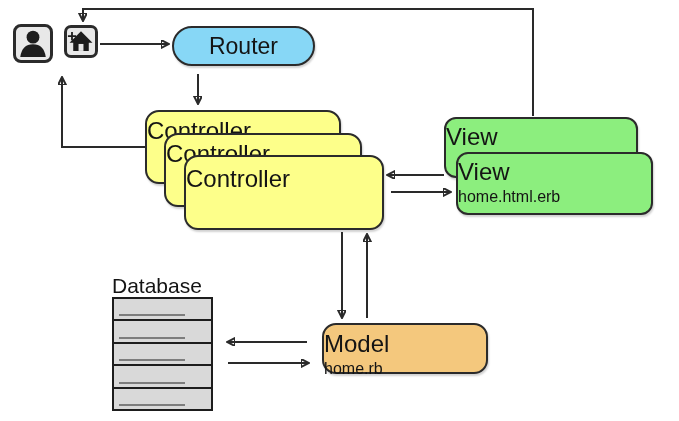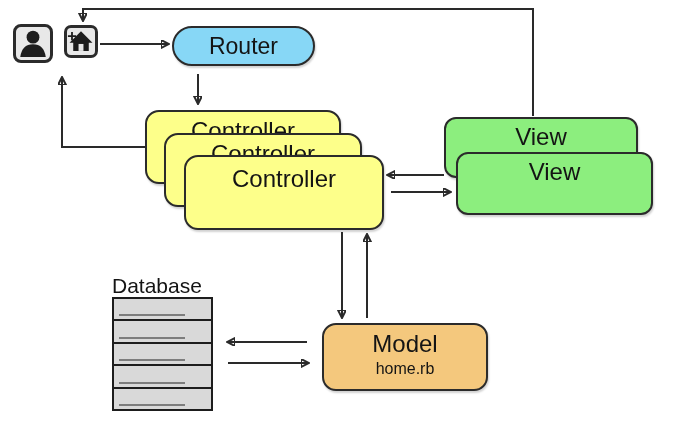--- a/index.html
+++ b/index.html
@@ -17,21 +17,21 @@
     font-family: "Liberation Sans", "DejaVu Sans", sans-serif;
     background: #ffffff;
     color: #141414;
   }
   .canvas { position: relative; width: 679px; height: 421px; background: #fff; }
 
   
   .box {
     position: absolute;
     border: 2px solid #2b2b2b;
-    text-align: center;
+    text-align: left;
     box-shadow: 1px 2px 2px rgba(0,0,0,0.18);
   }
   .box-title { font-size: 24px; line-height: 30px; white-space: nowrap; }
   .box-sub   { font-size: 16px; line-height: 20px; white-space: nowrap; }
 
   
   .router {
     left: 172px; top: 26px; width: 143px; height: 40px;
     background: var(--router_fill);
     border-radius: 20px;
@@ -44,21 +44,21 @@
   .controller.back   { left: 145px; top: 110px; width: 196px; height: 74px; z-index: 1; padding-top: 4px; }
   .controller.middle { left: 164px; top: 133px; width: 198px; height: 74px; z-index: 2; padding-top: 4px; }
   .controller.front  { left: 184px; top: 155px; width: 200px; height: 75px; z-index: 3; padding-top: 7px; }
 
   
   .view { background: var(--view_fill); border-radius: 12px; overflow: hidden; }
   .view.back  { left: 444px; top: 117px; width: 194px; height: 61px; z-index: 1; padding-top: 3px; }
   .view.front { left: 456px; top: 152px; width: 197px; height: 63px; z-index: 2; padding-top: 3px; }
 
   
-  .model { left: 322px; top: 323px; width: 166px; height: 68px; background: var(--model_fill); border-radius: 14px; padding-top: 4px; }
+  .model { left: 322px; top: 323px; width: 166px; height: 51px; background: var(--model_fill); border-radius: 14px; padding-top: 4px; }
 
   
   .db-label { position: absolute; left: 112px; top: 266px; font-size: 21px; margin-top: 8px; }
   .db-rows  { position: absolute; left: 112px; top: 297px; width: 101px; height: 114px; display: flex; flex-direction: column; }
   .db-row {
     flex: 1 1 auto;
     background: var(--database_row_fill);
     border: 2px solid #1d1d1d;
     margin-top: -2px;
     position: relative;
@@ -113,20 +113,21 @@
   </div>
   <div class="box controller front">
     <div class="box-title">Controller</div>
   </div>
 
   <div class="box view back">
     <div class="box-title">View</div>
   </div>
   <div class="box view front">
     <div class="box-title">View</div>
+    <div class="box-sub">home.html.erb</div>
   </div>
 
   <div class="box model">
     <div class="box-title">Model</div>
     <div class="box-sub">home.rb</div>
   </div>
 
   <div class="db-label">Database</div>
   <div class="db-rows">
       <div class="db-row">

